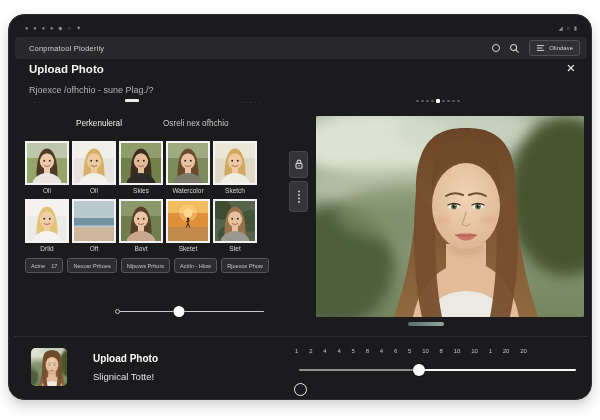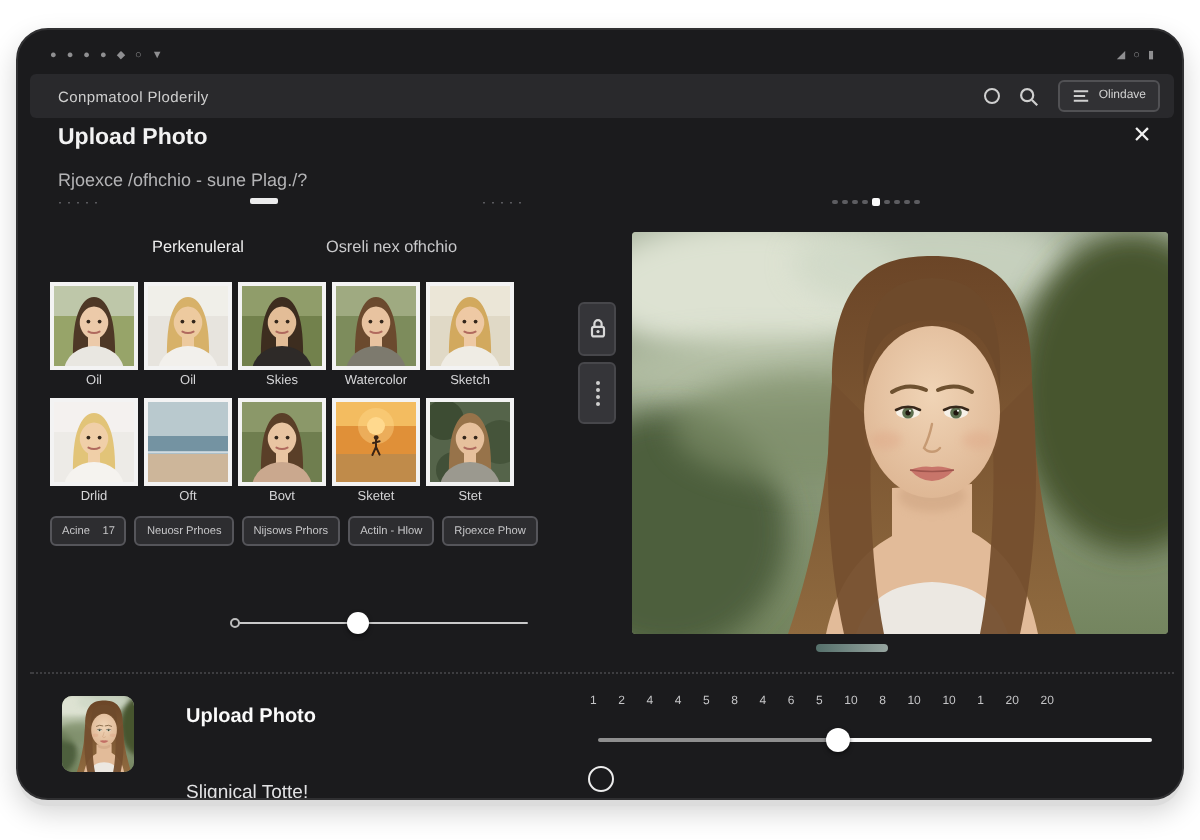--- a/index.html
+++ b/index.html
@@ -86,21 +86,21 @@
              border-radius: 2px; overflow: hidden; background: #7d8a6d; }
   .preview svg { display: block; }
   .preview-indicator { position: absolute; left: 399px; top: 307px; width: 36px; height: 4px;
                        border-radius: 2px; background: linear-gradient(90deg,#55706b,#97a5a0); }
   .sep { position: absolute; left: 6px; top: 321px; width: 572px; border-top: 1px dotted #3d3d40; }
 
   
   .avatar { position: absolute; left: 22px; top: 333px; width: 36px; height: 38px;
             border-radius: 5px; overflow: hidden; background: #6d7a5e; cursor: pointer; }
   .b-title { position: absolute; left: 84px; top: 338px; font-size: 10px; font-weight: bold; color: #fafafa; }
-  .b-sub   { position: absolute; left: 84px; top: 376px; font-size: 9.5px; color: #e2e2e4; }
+  .b-sub   { position: absolute; left: 84px; top: 356px; font-size: 9.5px; color: #e2e2e4; }
   .nums { position: absolute; left: 286px; top: 333px; width: 232px; display: flex; justify-content: space-between; }
   .num { font-size: 6px; color: #c4c4c6; }
 
   .home-btn { position: absolute; left: 285px; top: 368px; width: 13px; height: 13px;
               border: 1.6px solid #ececec; border-radius: 50%; cursor: pointer; }
 </style>
 </head>
 <body>
 
 <div class="stage">

